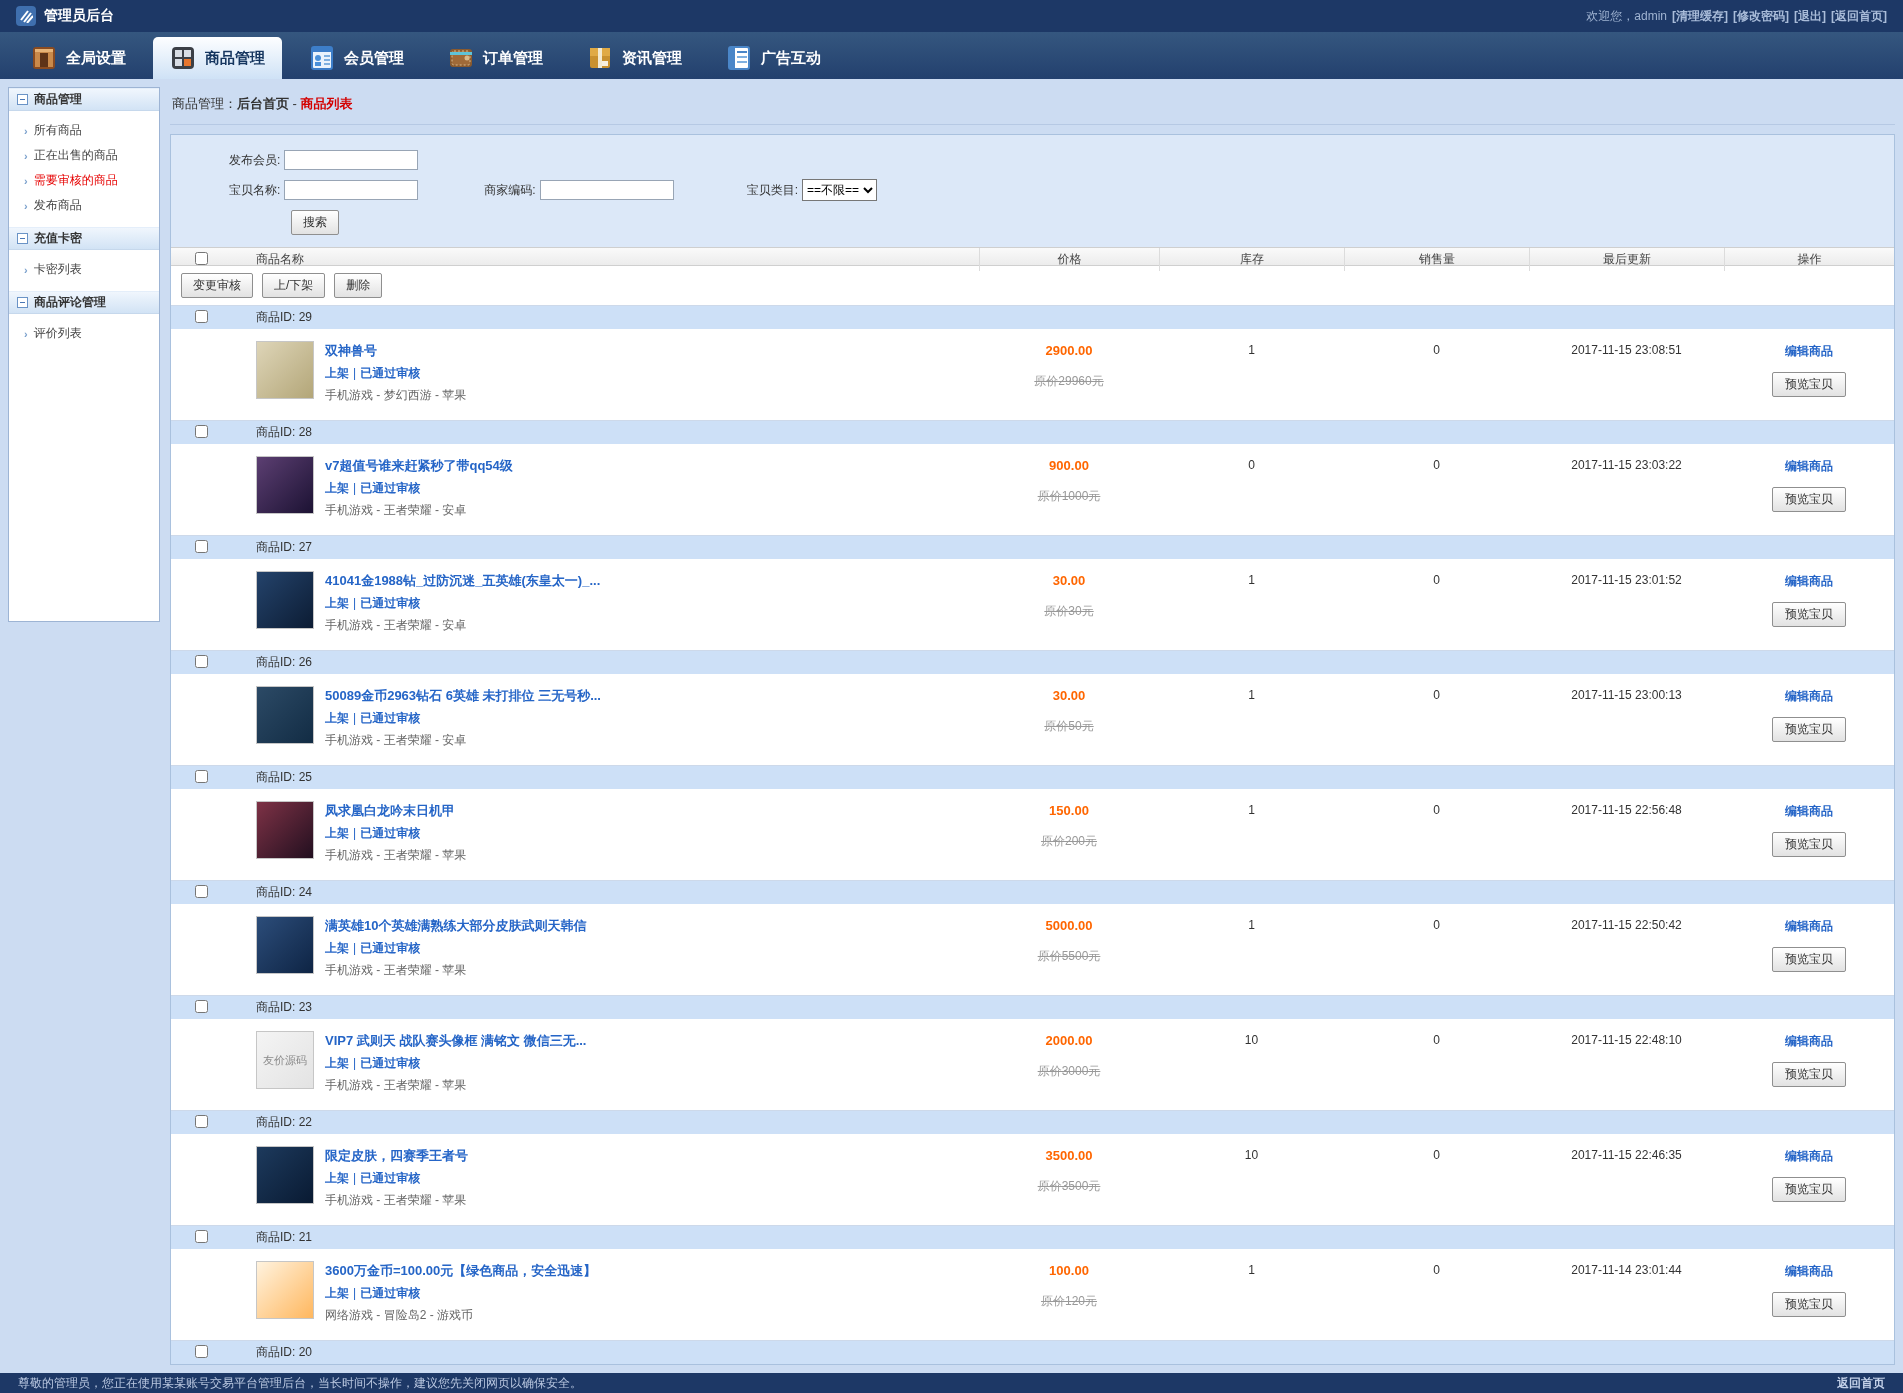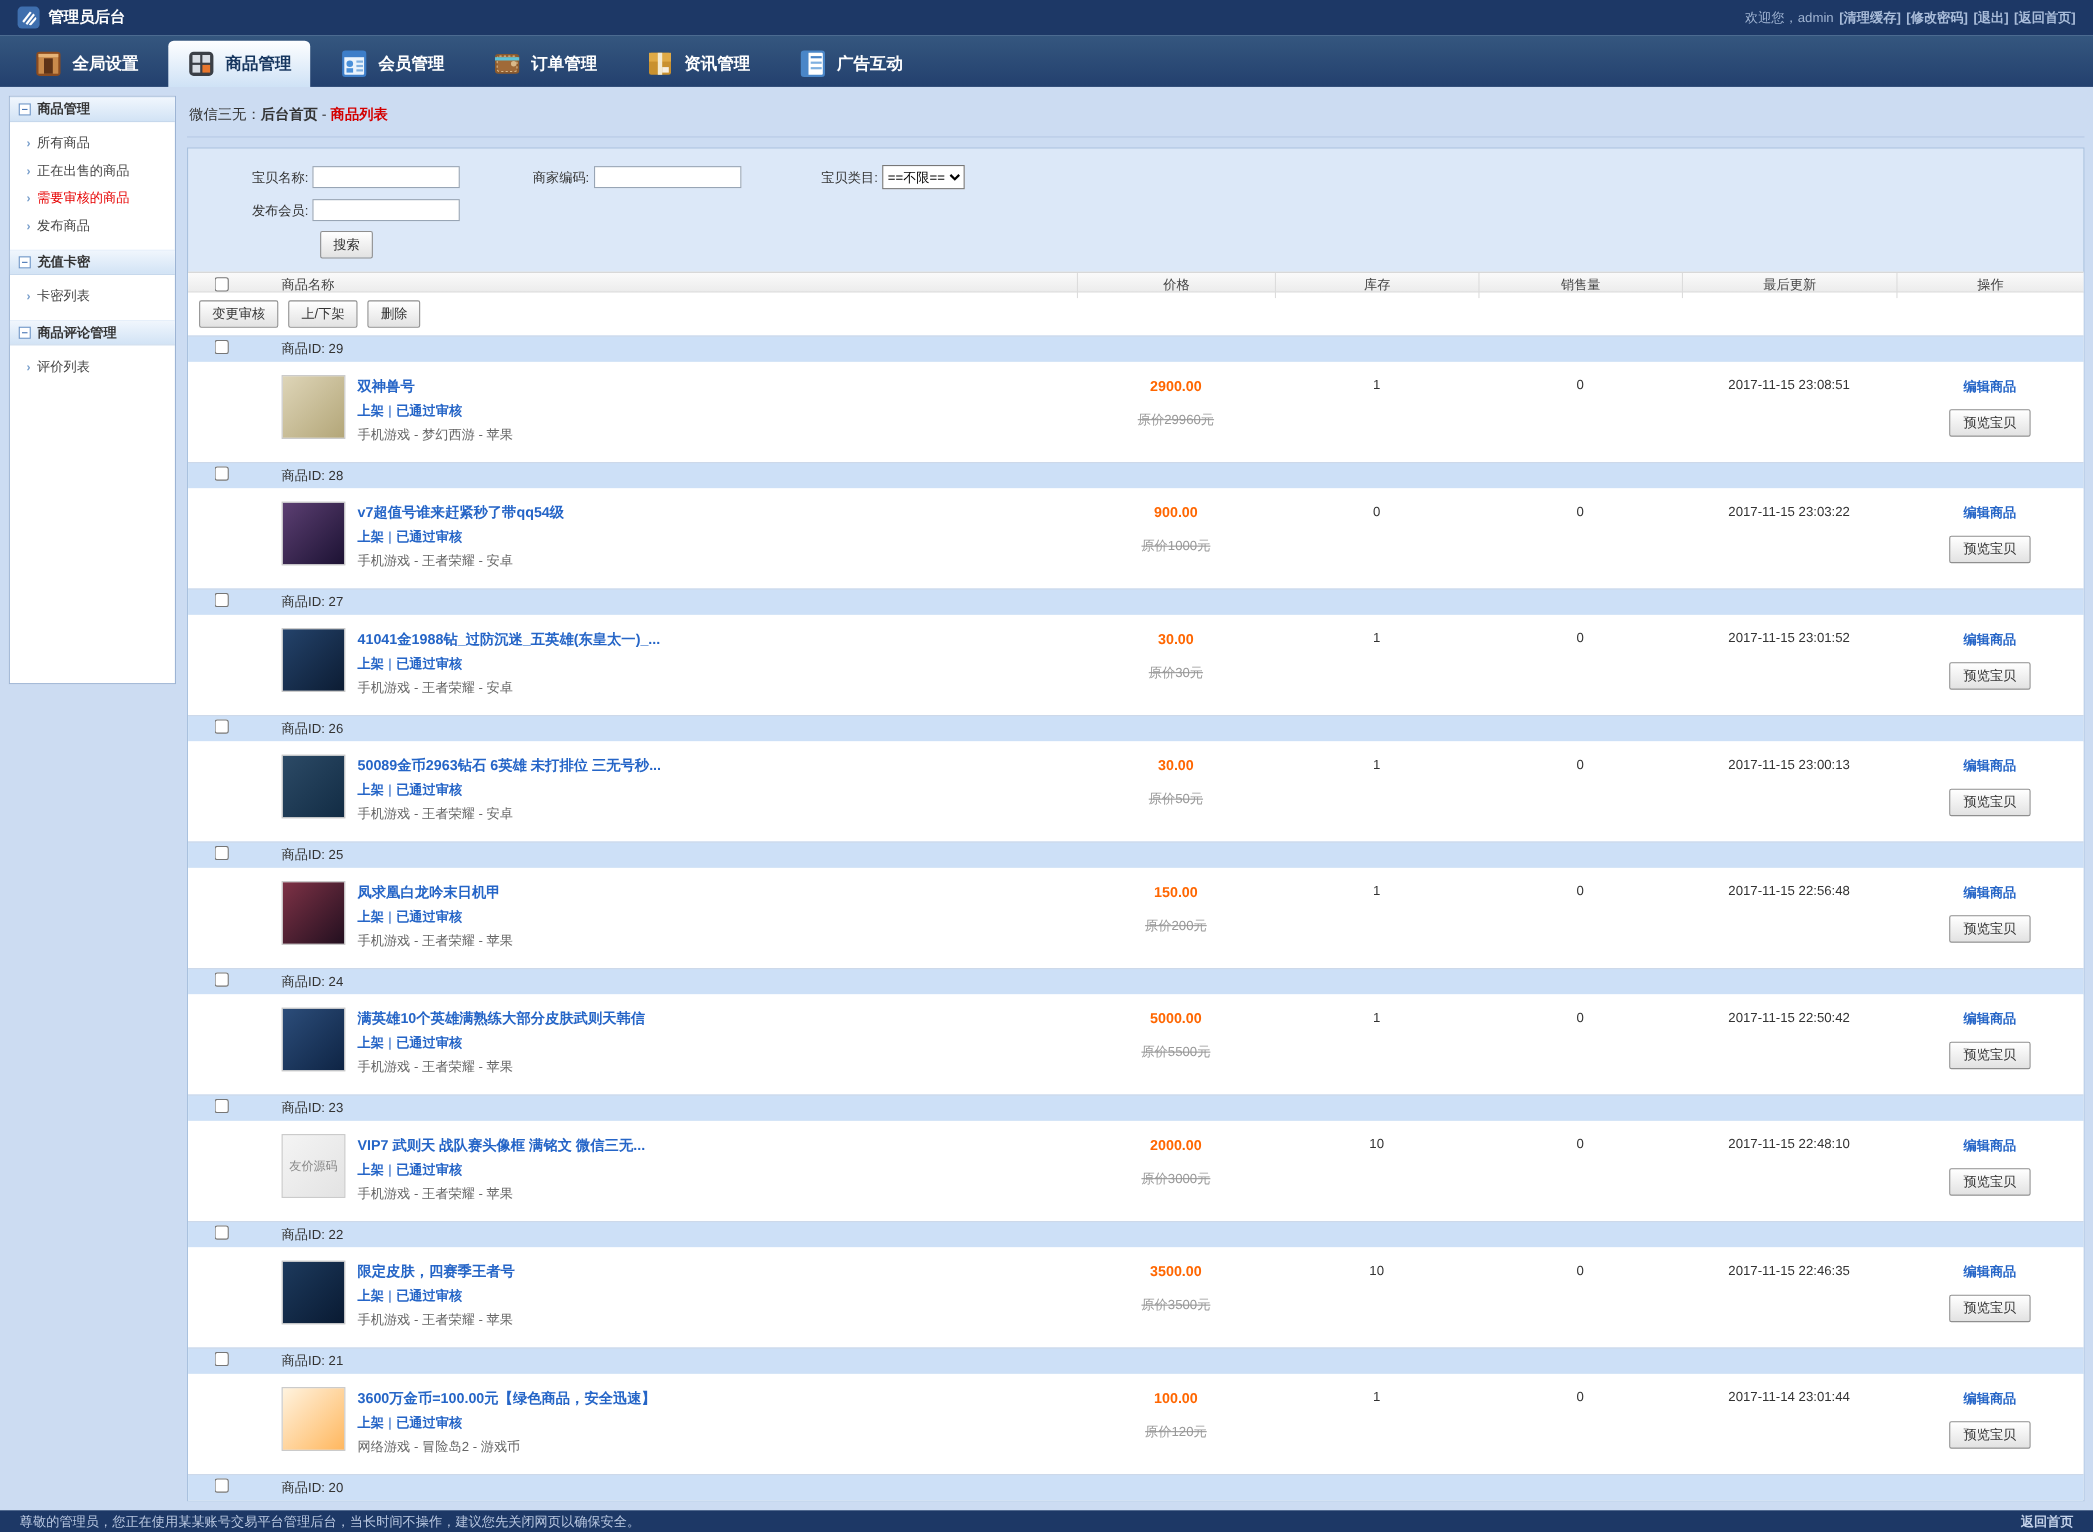--- a/index.html
+++ b/index.html
@@ -216,40 +216,40 @@
     <div class="side-items">
       <div class="side-item">
           <span class="arr">›</span>
           <span class="lbl">评价列表</span>
         </div>
     </div>
   </aside>
 
   <main class="main">
     <div class="breadcrumb">
-      <span>微信三无：</span><a style="color:#333">后台首页</a><span> - </span><span class="crumb-current">商品列表</span>
+      <span>商品管理：</span><a style="color:#333">后台首页</a><span> - </span><span class="crumb-current">商品列表</span>
     </div>
 
     <div class="panel">
 
       <div class="search">
+        <div class="search-row">
+          <label>发布会员:</label>
+          <input class="txt" type="text" style="">
+        </div>
         <div class="search-row">
           <label>宝贝名称:</label>
           <input class="txt" type="text" style="">
           <label class="f2">商家编码:</label>
           <input class="txt" type="text" style="">
           <label class="f3">宝贝类目:</label>
           <select class="cat-select">
             <option>==不限==</option>
           </select>
         </div>
-        <div class="search-row">
-          <label>发布会员:</label>
-          <input class="txt" type="text" style="">
-        </div>
         <div class="search-row" style="margin-bottom:2px;">
           <button class="btn search-btn">搜索</button>
         </div>
       </div>
 
       <div class="table">
         <div class="thead grid-cols">
           <div class="th-check"><input type="checkbox" class="cb" style=""></div>
           <div class="th th-name" style="border-left:none">商品名称</div>
           <div class="th">价格</div>

